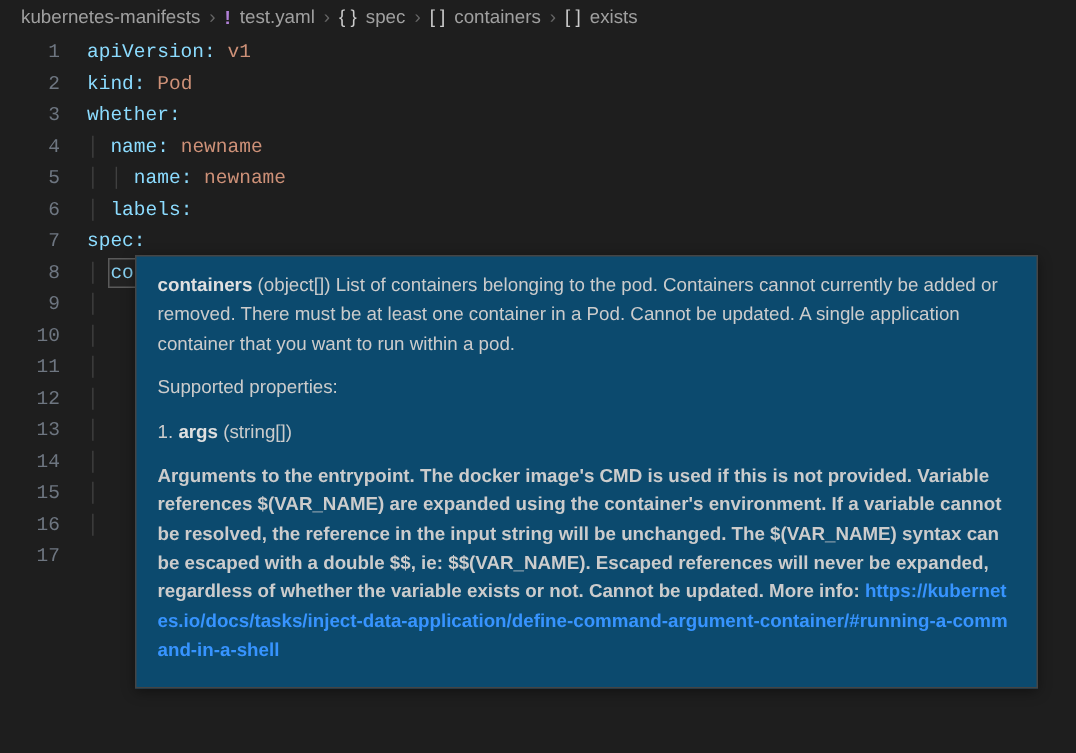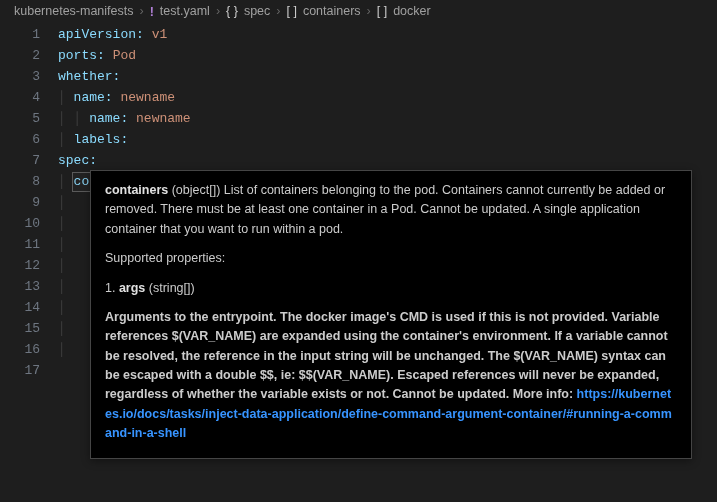--- a/index.html
+++ b/index.html
@@ -51,21 +51,21 @@
     position: absolute;
     border: 1px solid #5a5a5a;
     background: rgba(90,90,90,0.08);
     pointer-events: none;
   }
   .hover {
     position: absolute;
     left: 90px;
     top: 170px;
     width: 602px;
-    background: #000000;
+    background: #0c4a6e;
     border: 1px solid #454545;
     padding: 10px 14px 14px 14px;
     font-family: "Segoe UI", -apple-system, sans-serif;
     font-size: 12.5px;
     line-height: 1.55;
     color: #cccccc;
     box-shadow: 0 2px 8px rgba(0,0,0,0.4);
   }
   .hover p { margin-bottom: 10px; }
   .hover .last { margin-bottom: 0; font-weight: bold; }
@@ -87,21 +87,21 @@
   <span class="bc-icon yaml-badge">!</span>
   <span>test.yaml</span>
   <span class="sep">›</span>
   <span class="braces">{ }</span>
   <span>spec</span>
   <span class="sep">›</span>
   <span class="brackets">[ ]</span>
   <span>containers</span>
   <span class="sep">›</span>
   <span class="brackets">[ ]</span>
-  <span>docker</span>
+  <span>exists</span>
 </div>
 
 <div class="editor">
   <div class="gutter">
     <div>1</div>
     <div>2</div>
     <div>3</div>
     <div>4</div>
     <div>5</div>
     <div>6</div>
@@ -113,21 +113,21 @@
     <div>12</div>
     <div>13</div>
     <div>14</div>
     <div>15</div>
     <div>16</div>
     <div>17</div>
   </div>
   <div class="code">
     <div class="selbox" style="left:14px; top:148px; width:78px; height:20px;"></div>
     <div class="line"><span class="key">apiVersion</span><span class="colon">:</span><span class="punct"> </span><span class="val">v1</span></div>
-    <div class="line"><span class="key">ports</span><span class="colon">:</span><span class="punct"> </span><span class="val">Pod</span></div>
+    <div class="line"><span class="key">kind</span><span class="colon">:</span><span class="punct"> </span><span class="val">Pod</span></div>
     <div class="line"><span class="key">whether</span><span class="colon">:</span></div>
     <div class="line"><span class="guide">│ </span><span class="key">name</span><span class="colon">:</span><span class="punct"> </span><span class="val">newname</span></div>
     <div class="line"><span class="guide">│ │ </span><span class="key">name</span><span class="colon">:</span><span class="punct"> </span><span class="val">newname</span></div>
     <div class="line"><span class="guide">│ </span><span class="key">labels</span><span class="colon">:</span></div>
     <div class="line"><span class="key">spec</span><span class="colon">:</span></div>
     <div class="line"><span class="guide">│ </span><span class="key">containers</span><span class="colon">:</span></div>
     <div class="line"><span class="guide">│ </span></div>
     <div class="line"><span class="guide">│ </span></div>
     <div class="line"><span class="guide">│ </span></div>
     <div class="line"><span class="guide">│ </span></div>

